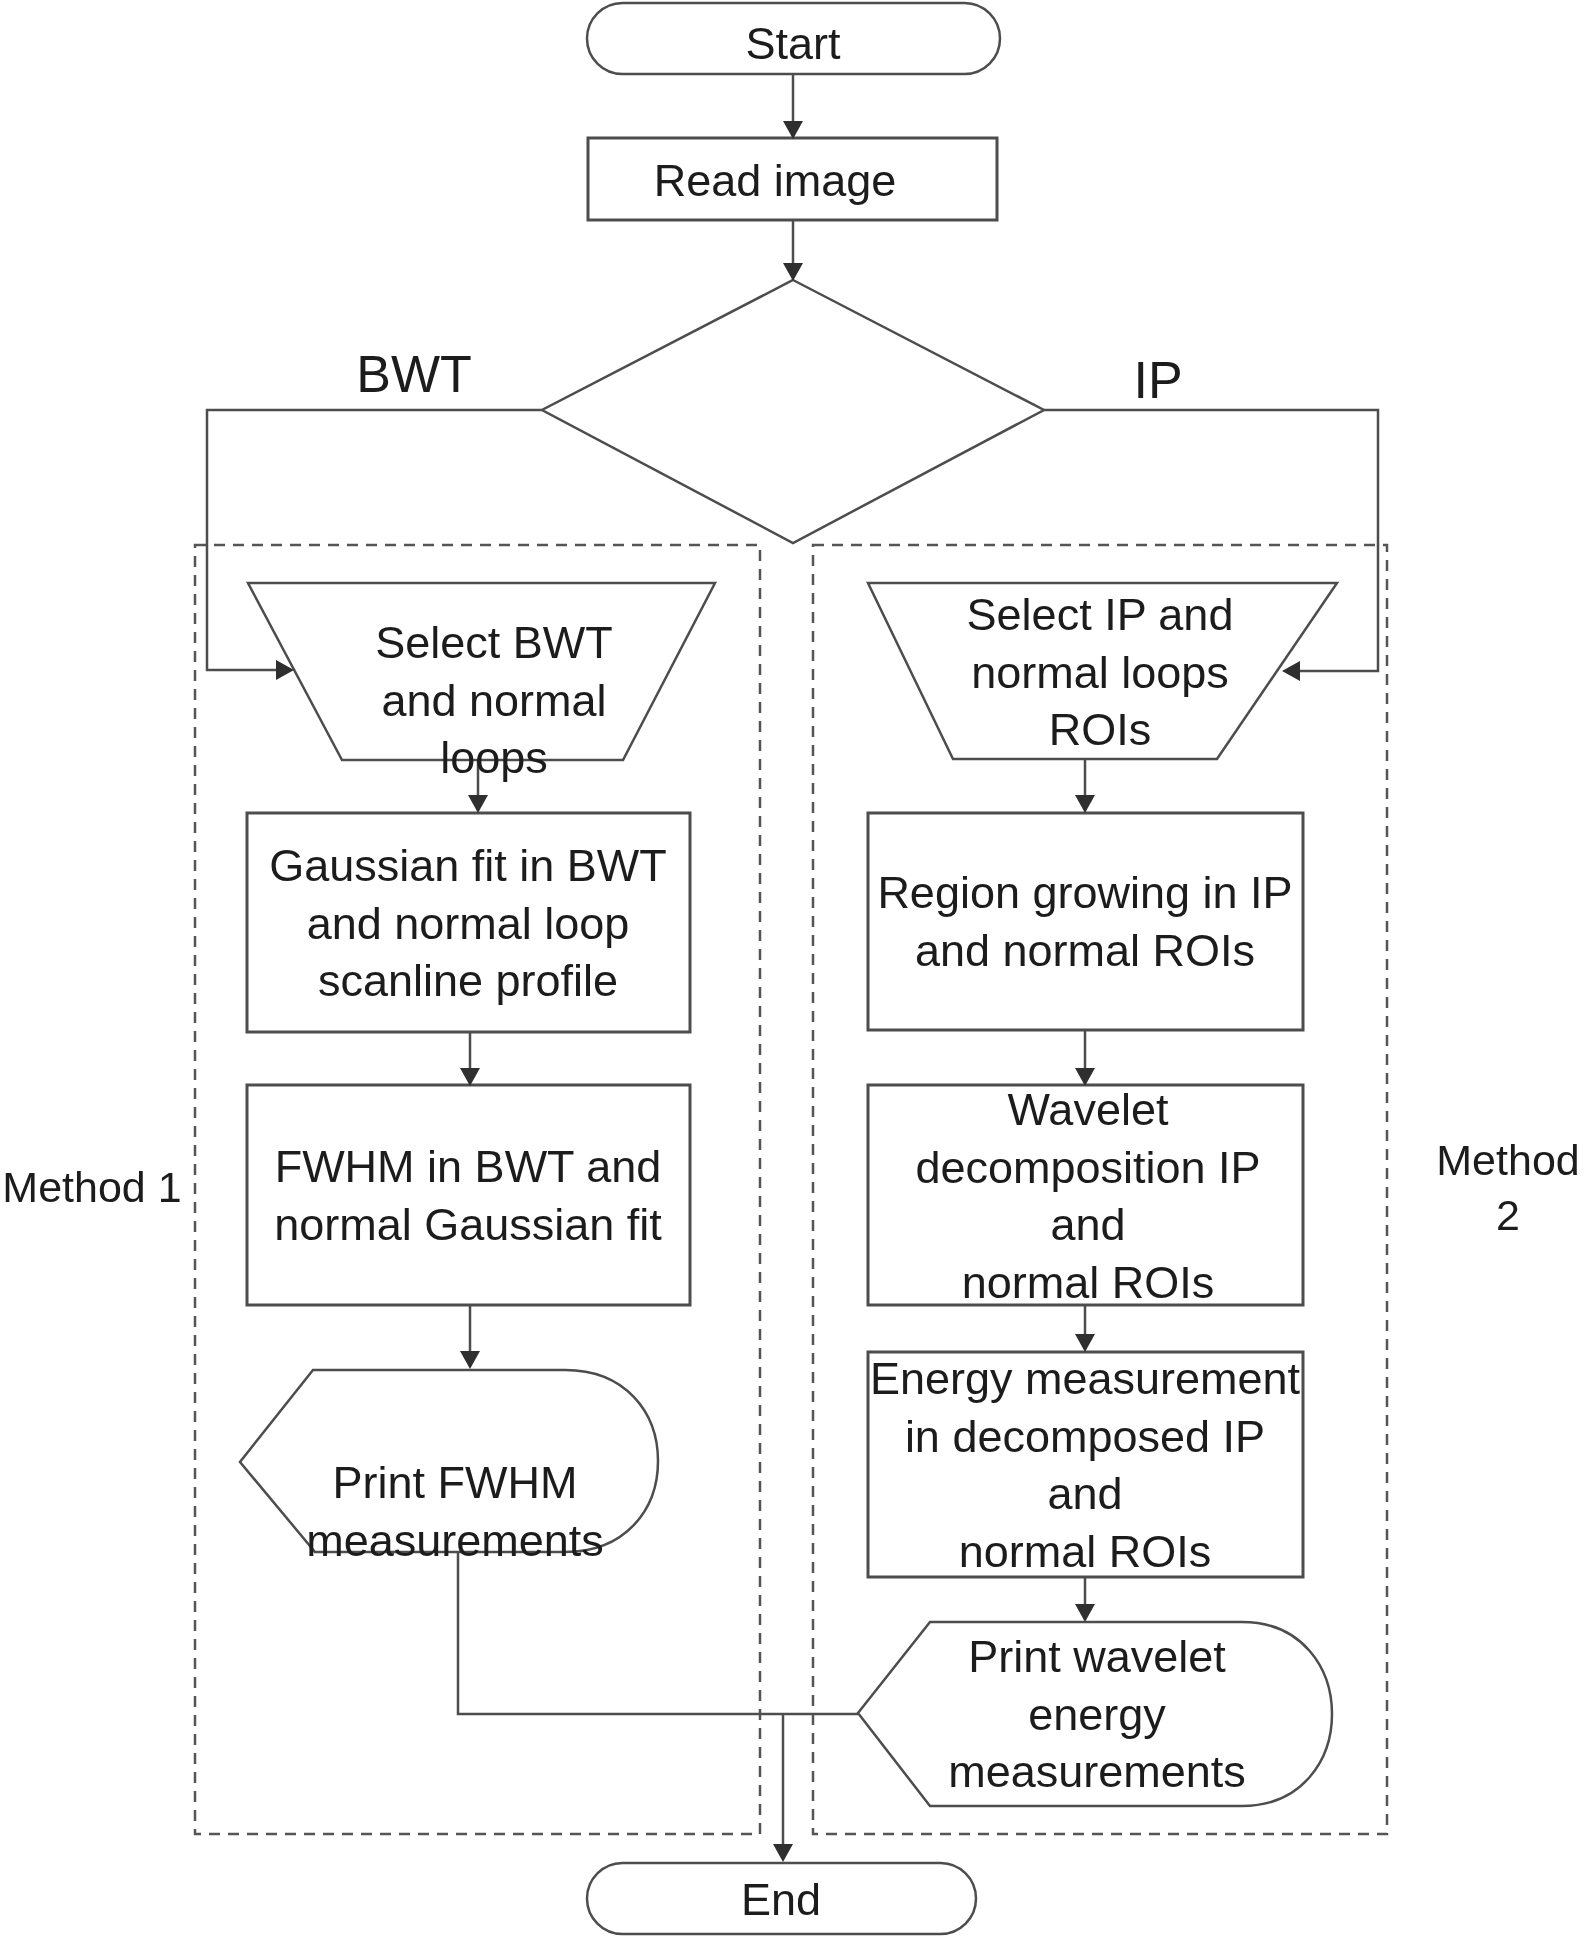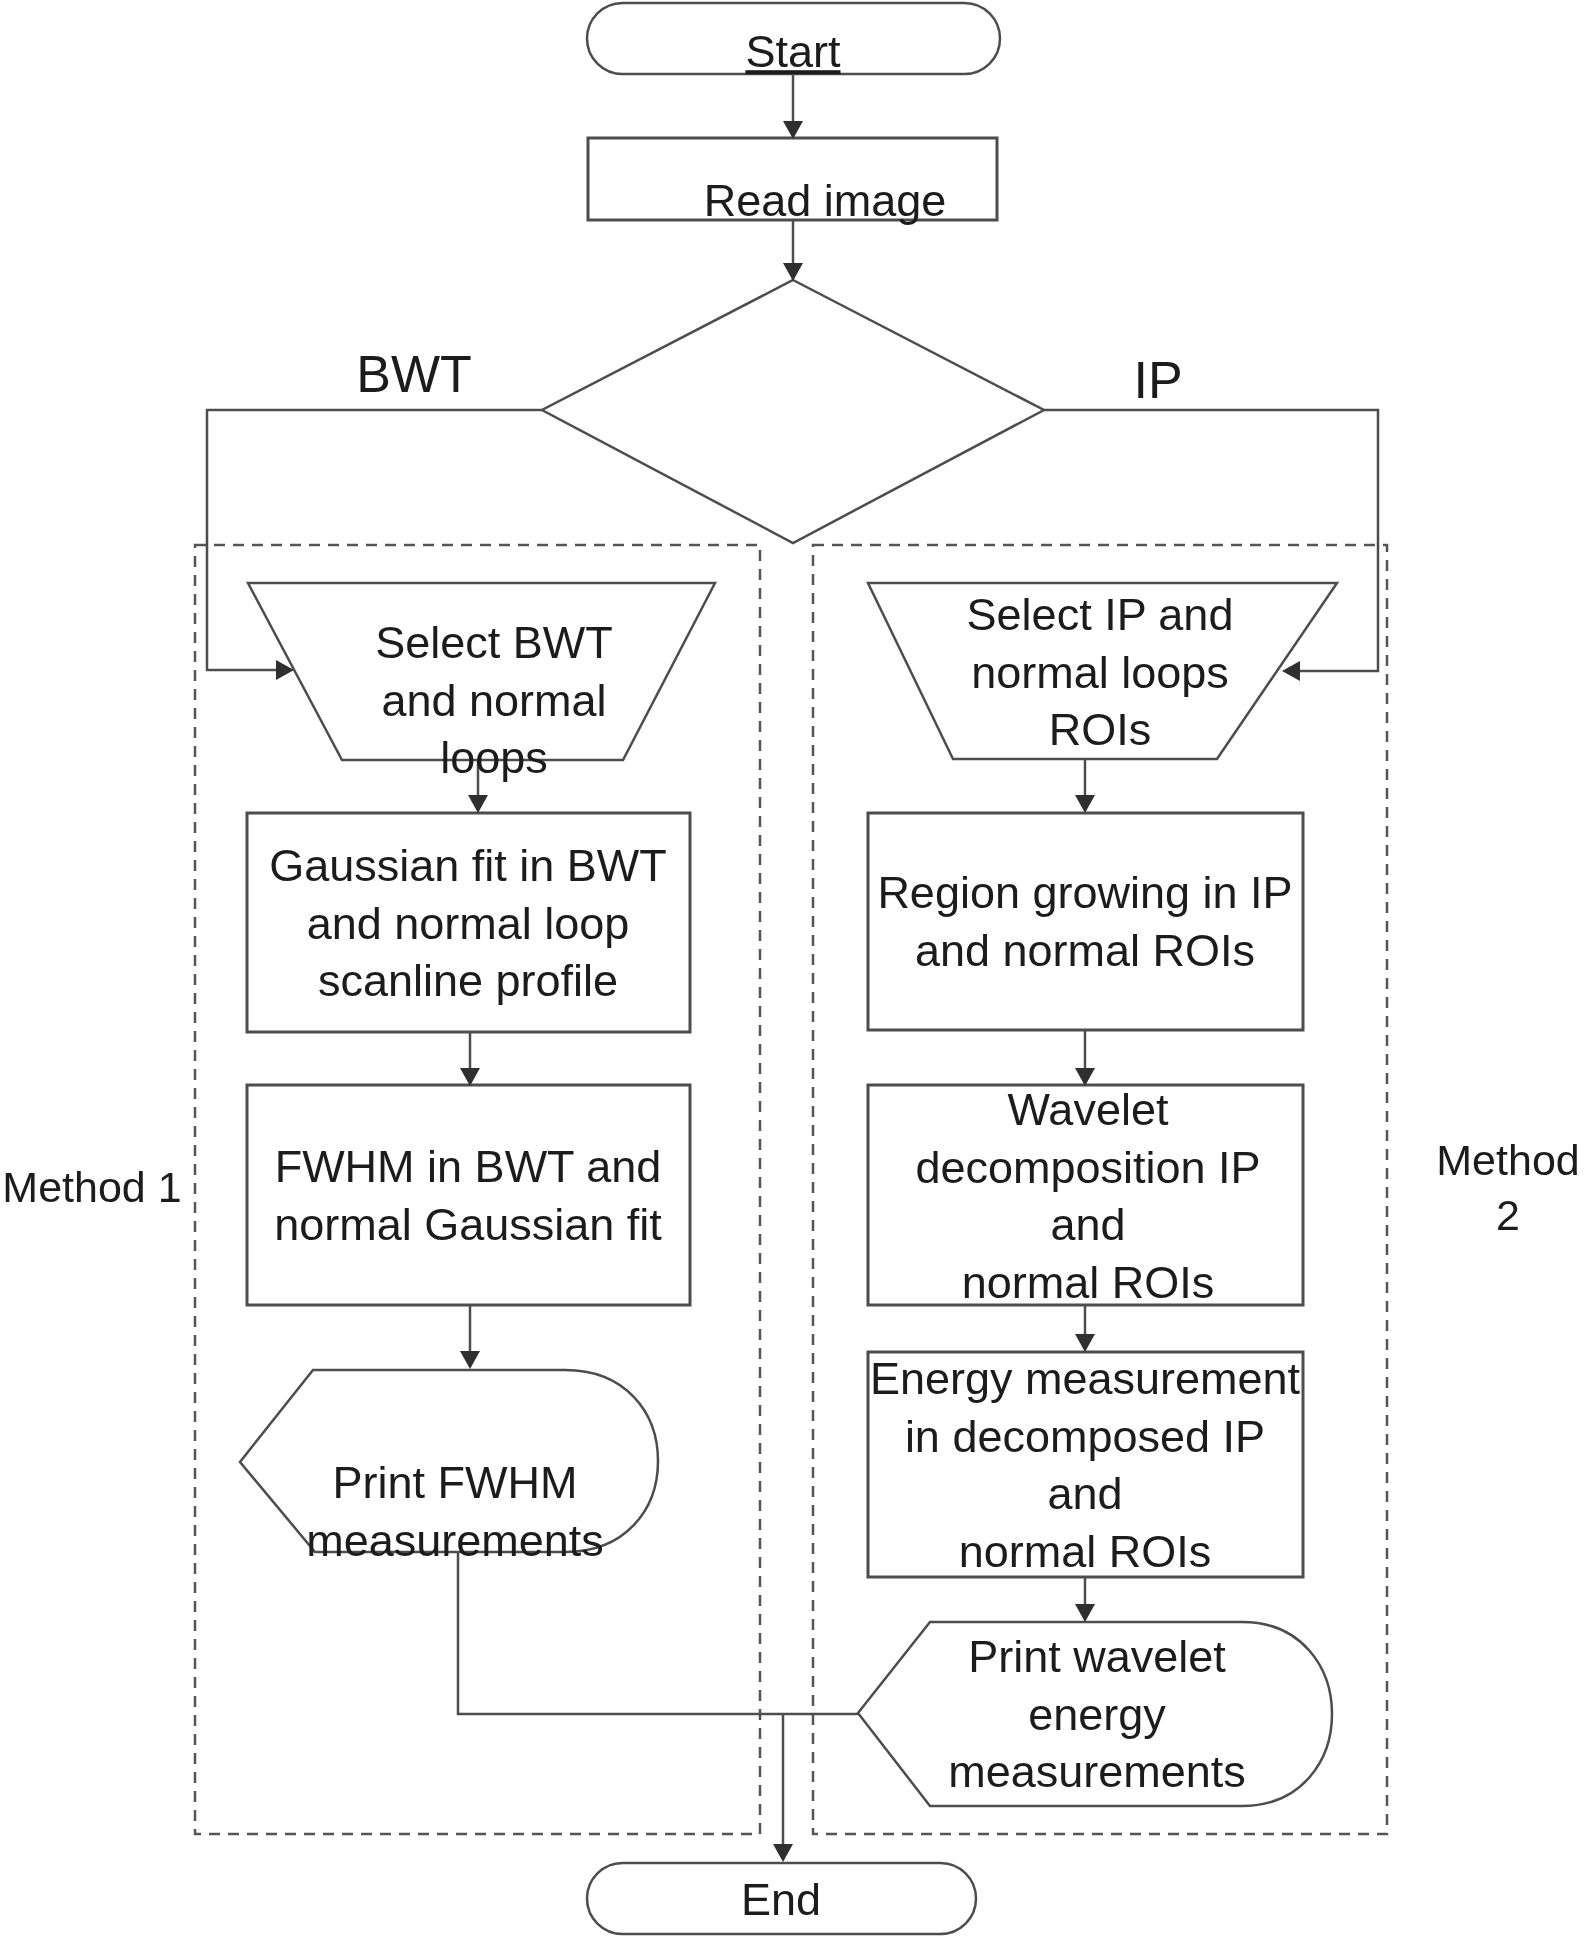--- a/index.html
+++ b/index.html
@@ -76,22 +76,22 @@
       <polygon points="460,1068 480,1068 470,1086"></polygon>
       <polygon points="460,1351 480,1351 470,1369"></polygon>
       <polygon points="773,1844 793,1844 783,1862"></polygon>
       <polygon points="1075,795 1095,795 1085,813"></polygon>
       <polygon points="1075,1068 1095,1068 1085,1086"></polygon>
       <polygon points="1075,1334 1095,1334 1085,1352"></polygon>
       <polygon points="1075,1604 1095,1604 1085,1622"></polygon>
     </g>
   </svg>
 
-  <div class="lbl" style="left:793px;top:52px;text-decoration:underline;">Start</div>
-  <div class="lbl" style="left:825px;top:181px;margin-top:20px;">Read image</div>
+  <div class="lbl" style="left:793px;top:44px;">Start</div>
+  <div class="lbl" style="left:775px;top:181px;">Read image</div>
 
   <div class="lbl side" style="left:414px;top:374px;">BWT</div>
   <div class="lbl side" style="left:1158px;top:380px;">IP</div>
 
   <div class="lbl" style="left:494px;top:672px;width:300px;margin-top:28px;">Select BWT
 and normal
 loops</div>
   <div class="lbl" style="left:468px;top:923px;width:430px;">Gaussian fit in BWT
 and normal loop
 scanline profile</div>

